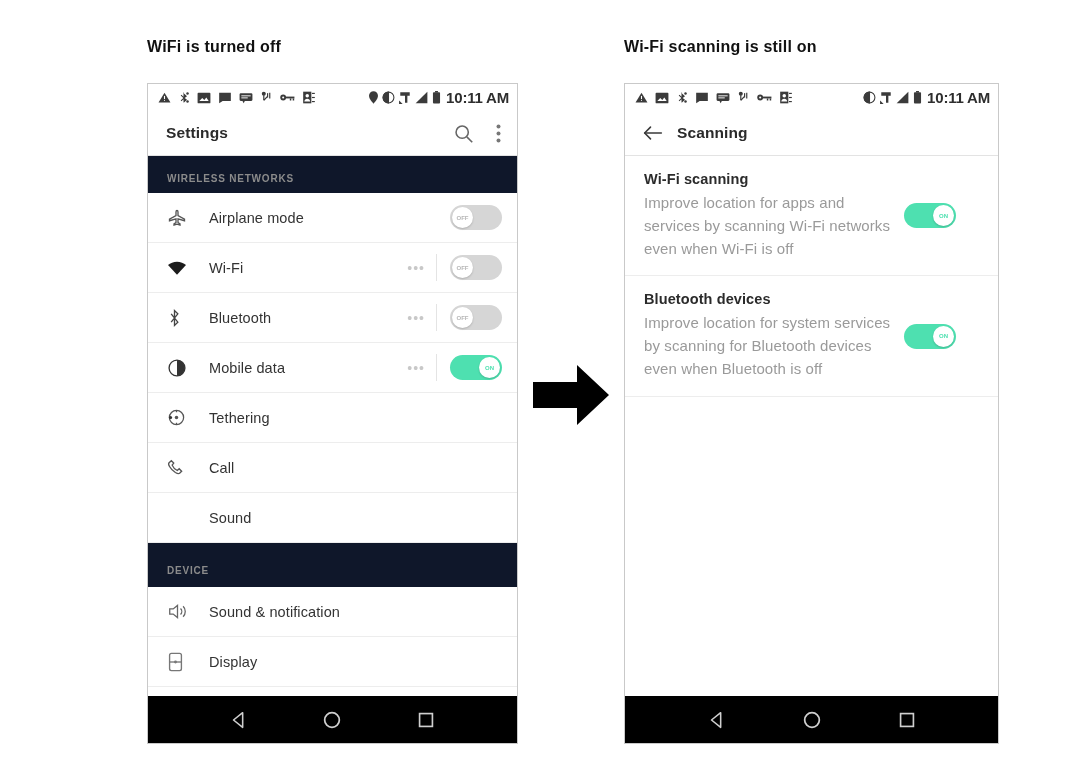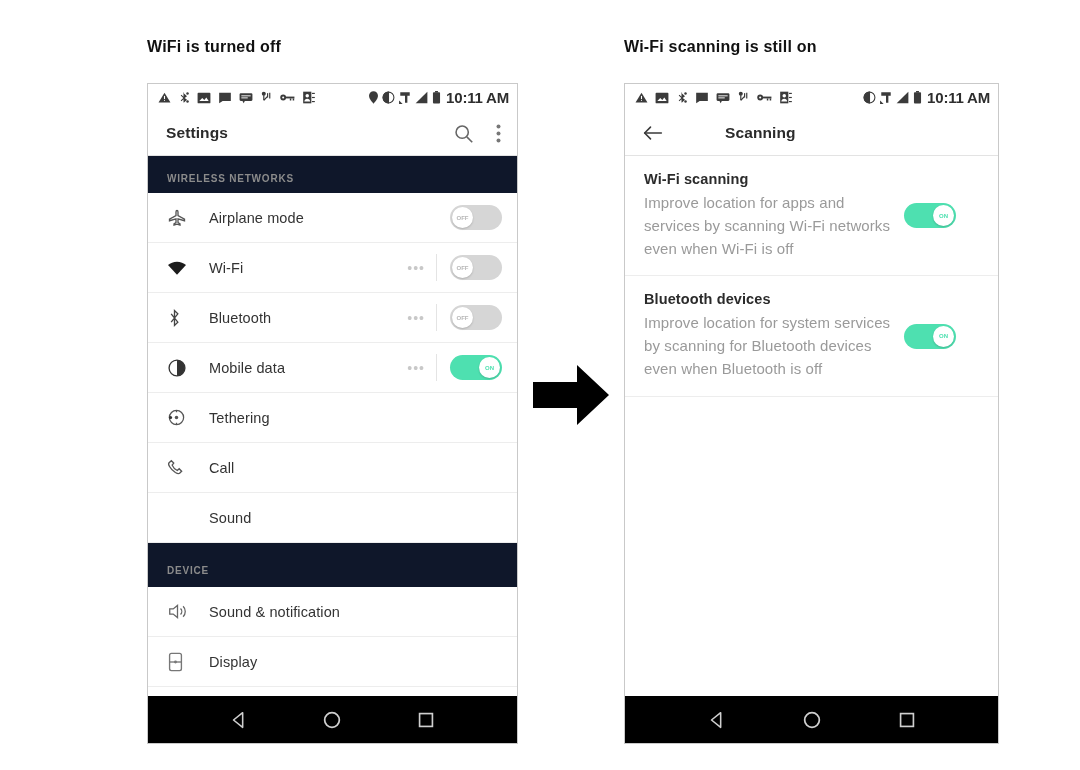--- a/index.html
+++ b/index.html
@@ -74,21 +74,20 @@
   
   .appbar {
     flex: 0 0 45px;
     height: 45px;
     display: flex;
     align-items: center;
     padding: 0 16px 0 18px;
     background: #ffffff;
     border-bottom: 1px solid #e3e3e3;
     box-sizing: border-box;
-    gap: 48px;
   }
   .appbar-title {
     font-size: 15.5px;
     font-weight: bold;
     color: #2b2b2b;
     letter-spacing: 0.1px;
   }
   .appbar-actions {
     margin-left: auto;
     display: flex;

